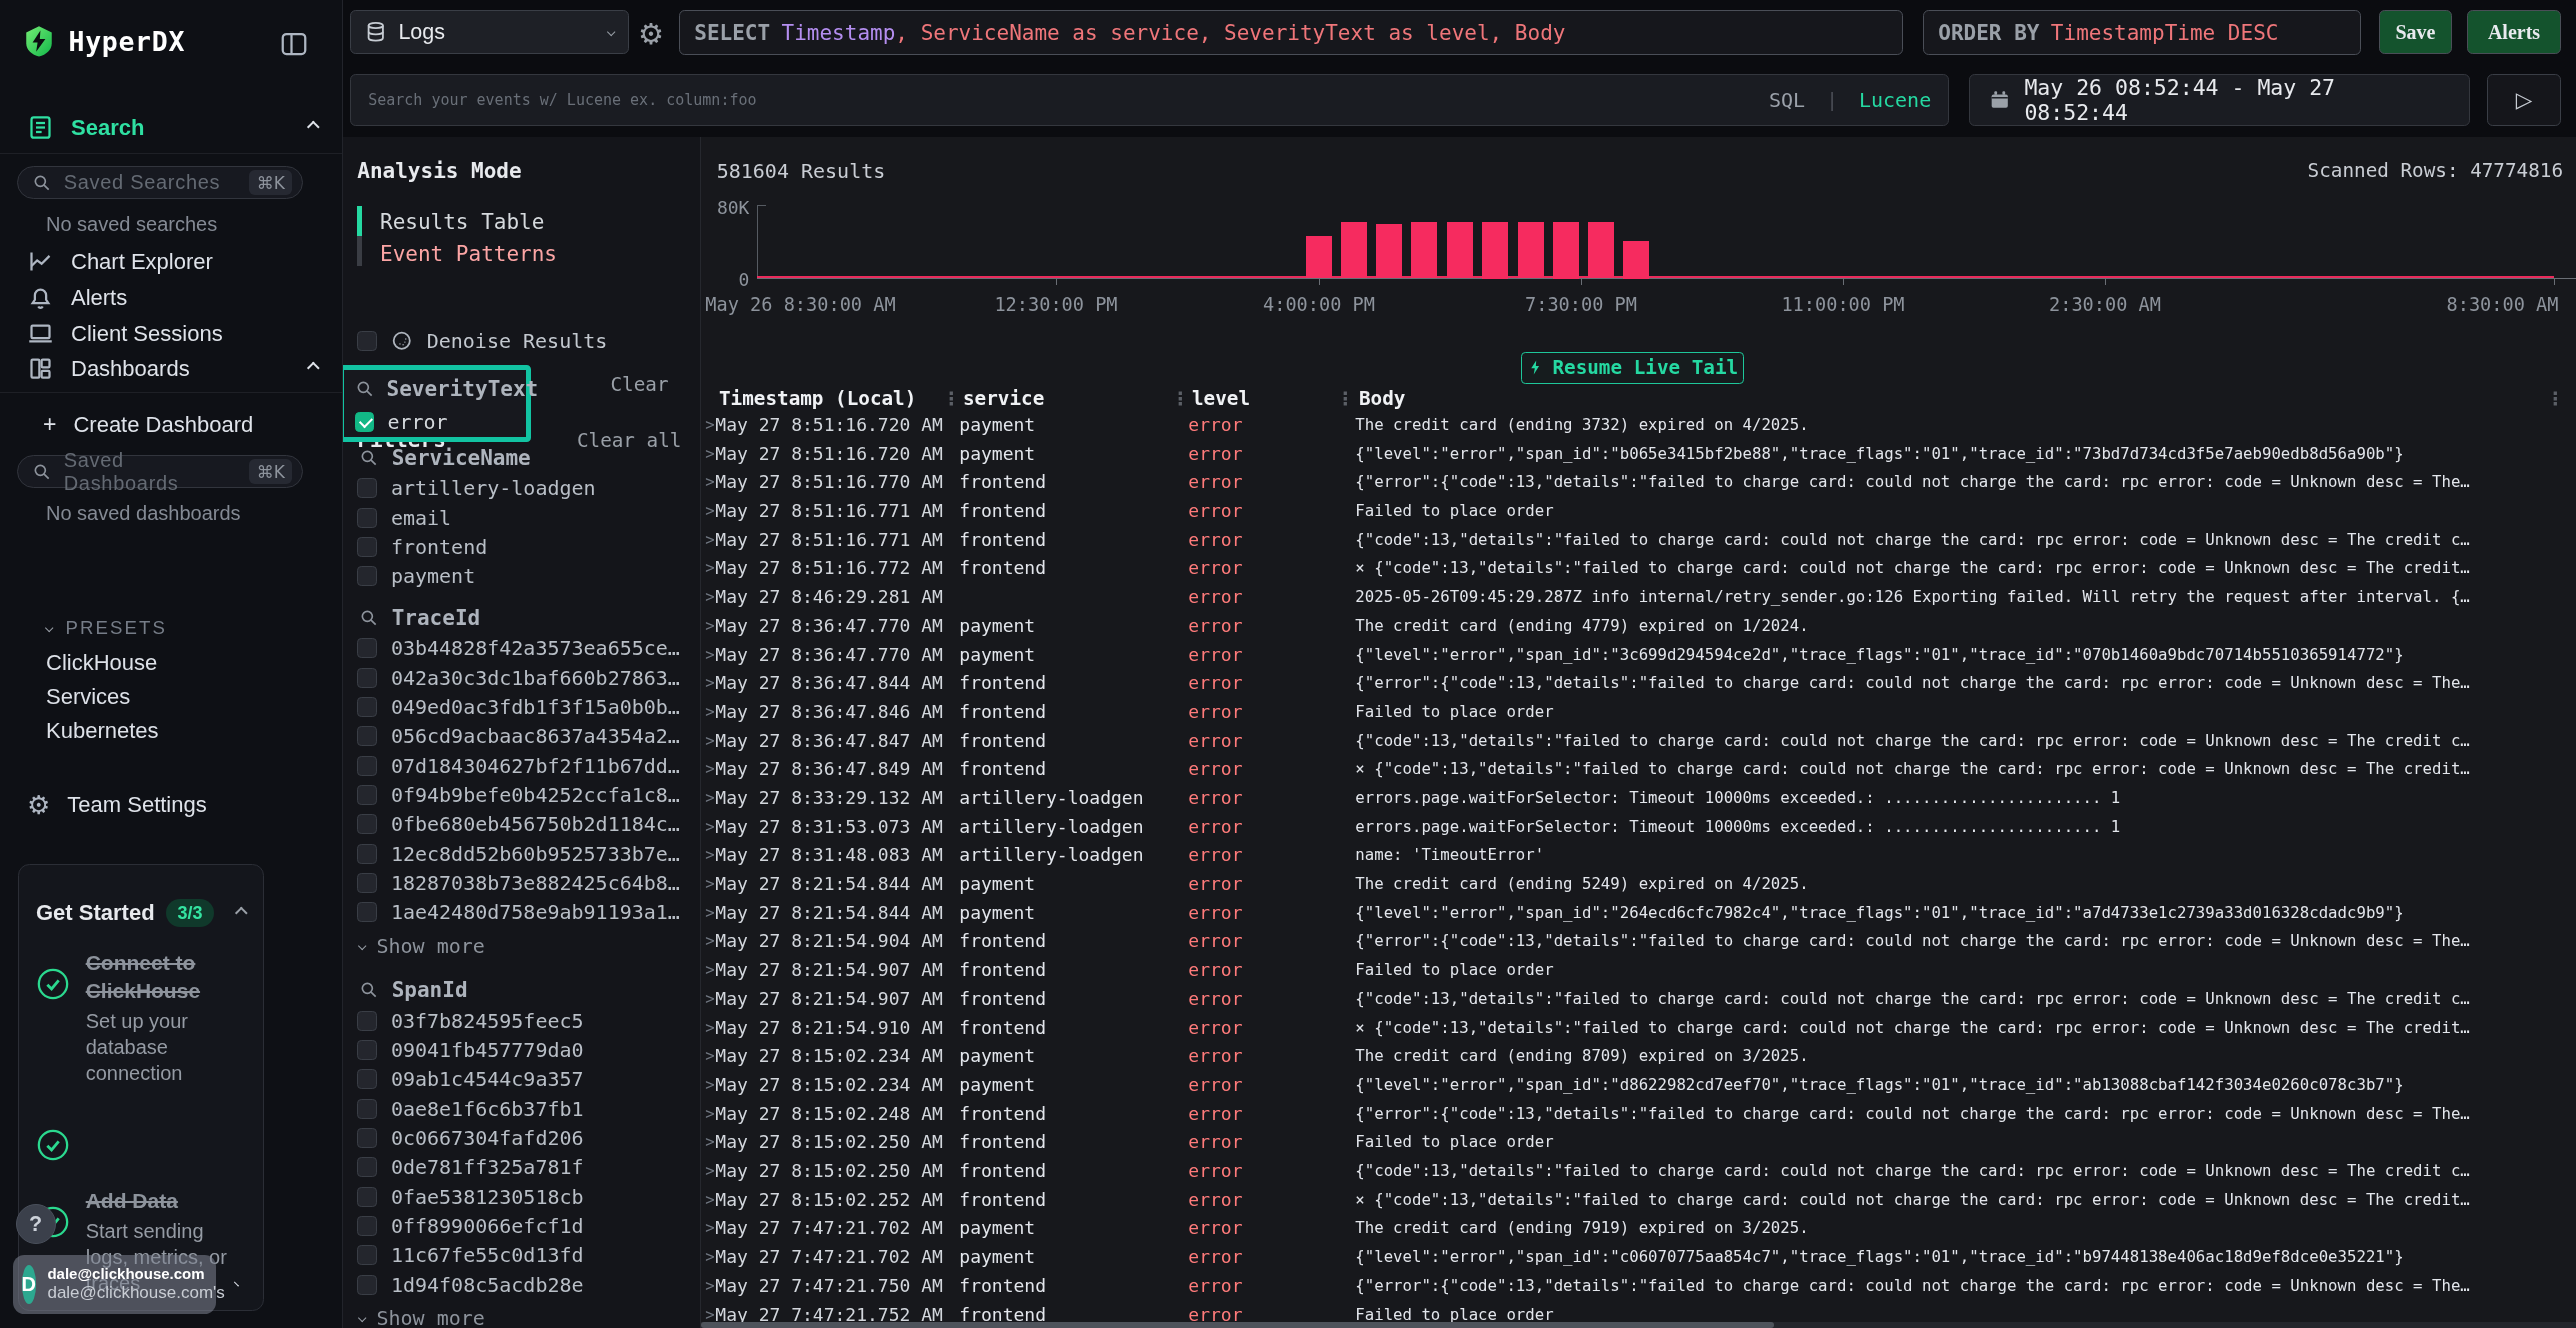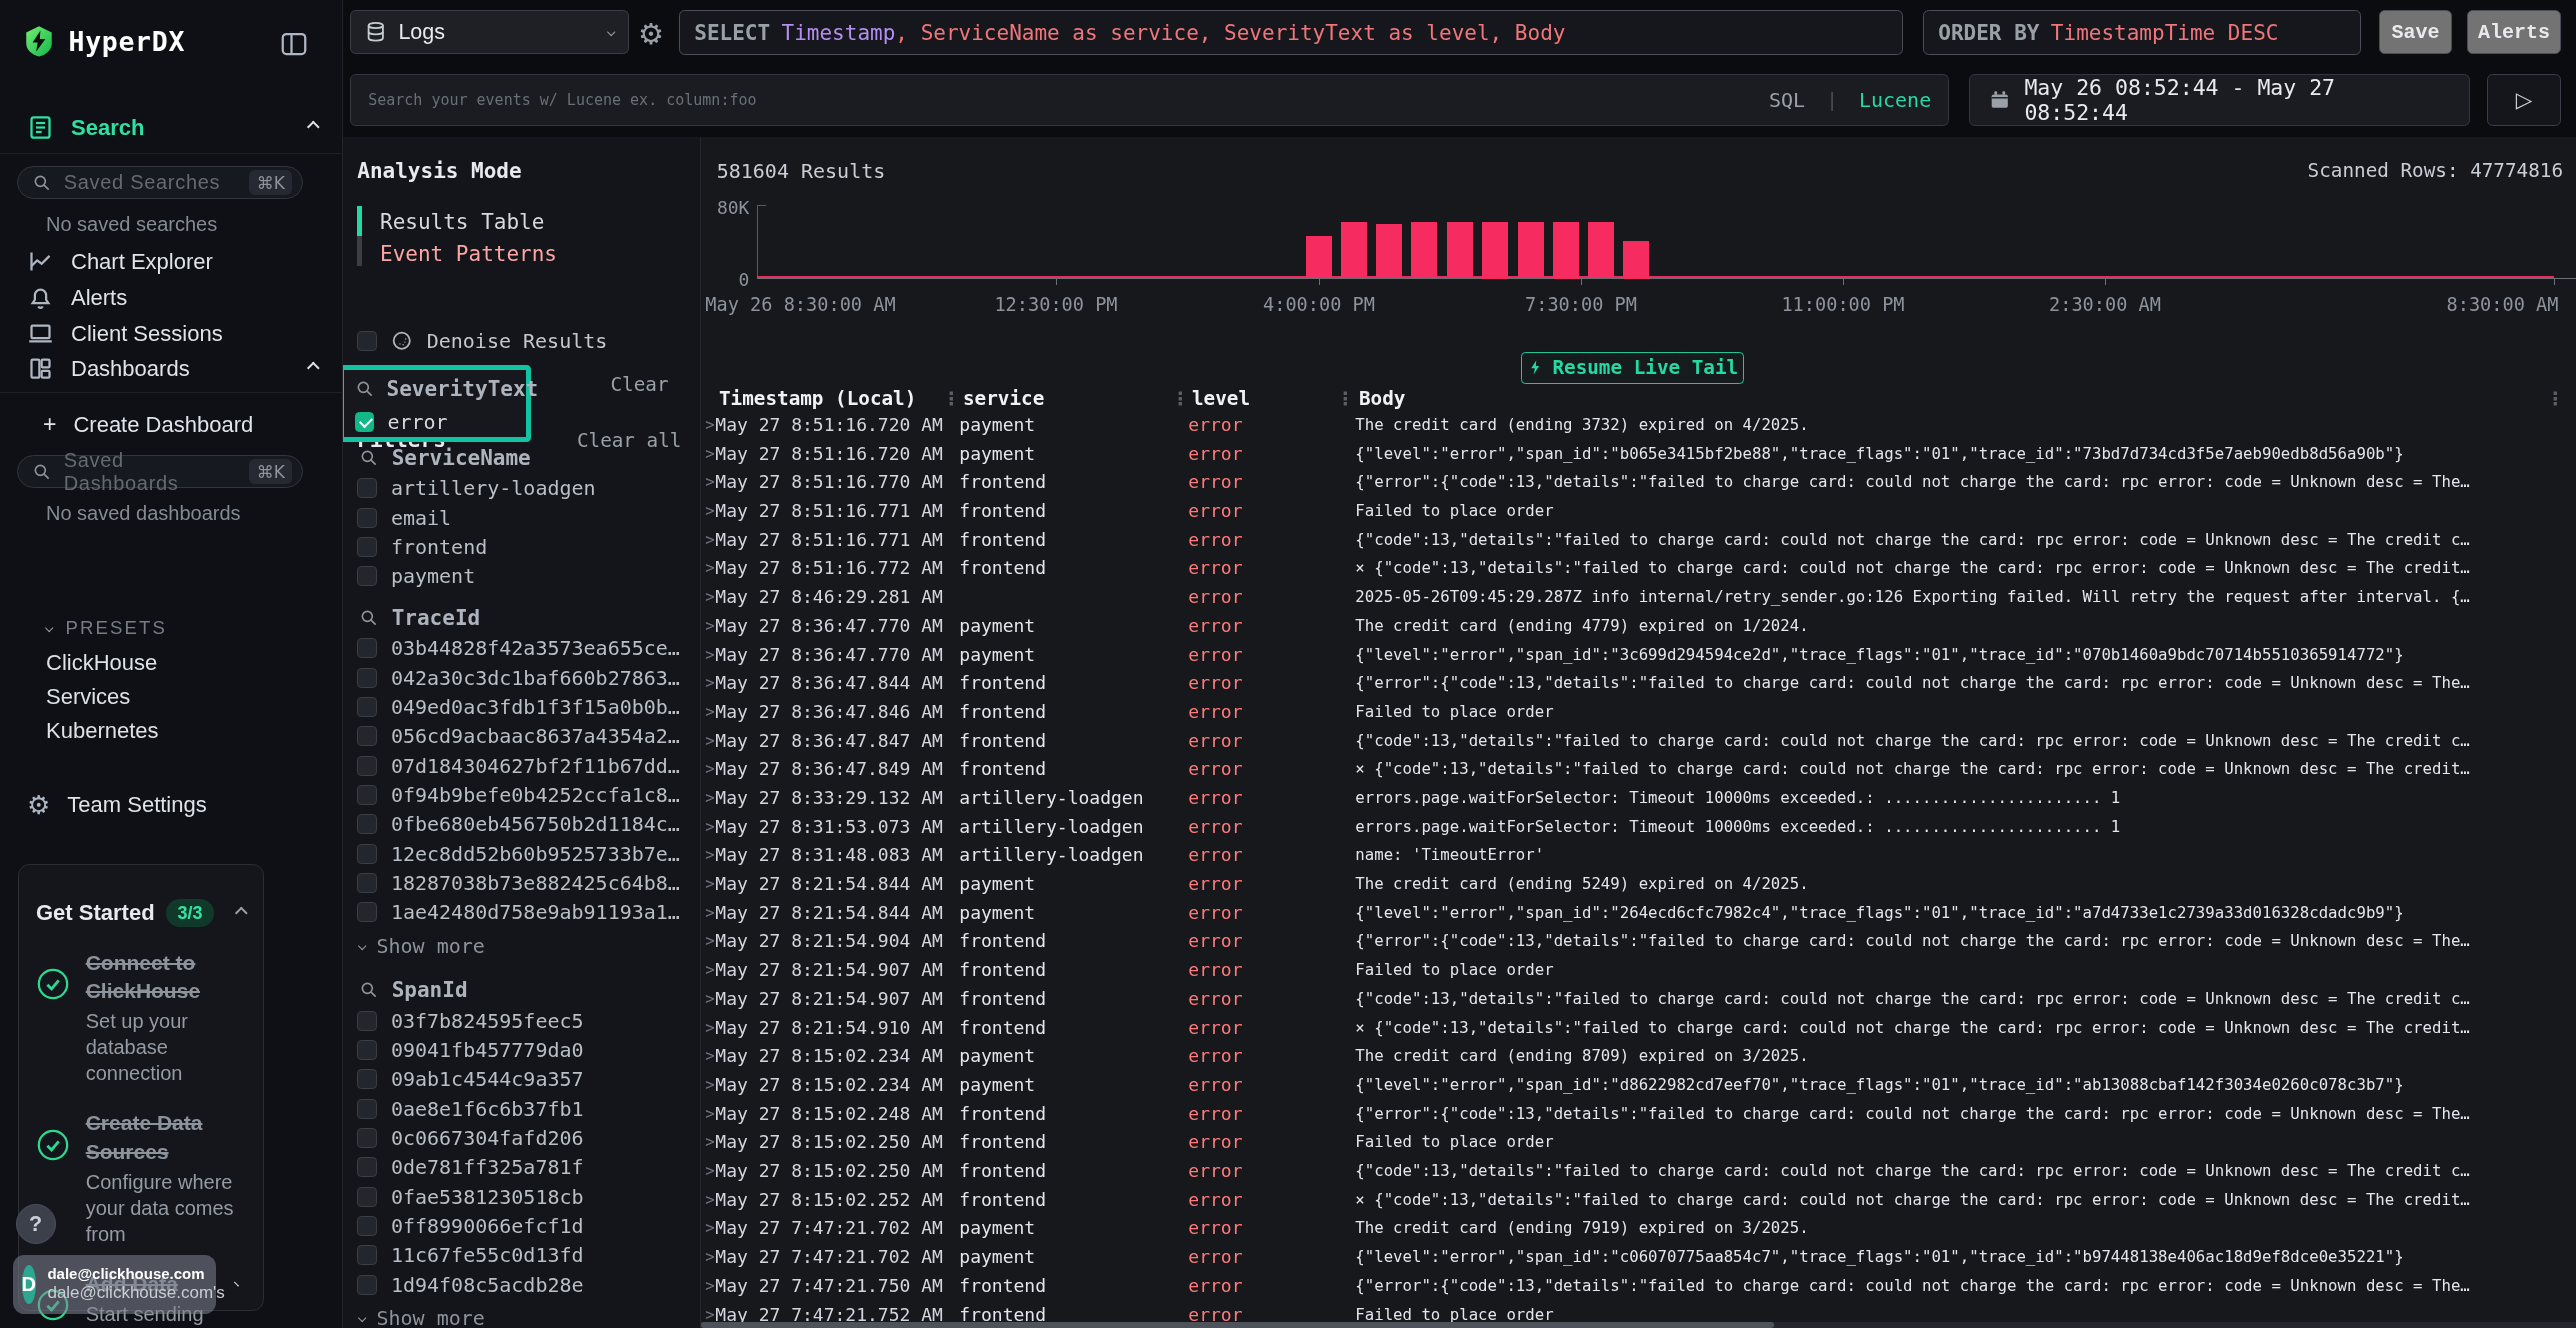--- a/index.html
+++ b/index.html
@@ -44,21 +44,21 @@
   .topbar{position:absolute;left:343px;top:0;width:2233px;height:137px;background:#0b0c10;}
   .tb{position:absolute;display:flex;align-items:center;}
   .source-select{left:7.2px;top:10px;width:279px;height:44px;background:#1e2026;border:0.7px solid #3a3e46;border-radius:5.7px;padding:0 14.3px;gap:11.4px;color:#e8eaee;font-size:21.5px;}
   .gear1{left:295px;top:17px;font-size:29px;color:#9aa0a8;font-family:"DejaVu Sans",sans-serif;}
   .code-box{height:45px;top:10px;background:#16171c;border:1.4px solid #4a4e57;border-radius:5.7px;padding:0 14.3px;font-family:"DejaVu Sans Mono",monospace;font-size:21px;white-space:nowrap;overflow:hidden;}
   .kw{color:#9aa0a8;font-weight:bold;margin-right:11.4px;}
   .tok-purple{color:#b48ef0;}
   .tok-red{color:#ef767a;}
   .sel-box{left:336px;width:1224px;}
   .ord-box{left:1580px;width:438px;}
-  .top-btn{top:10px;height:44px;border:1.4px solid #4a4e57;border-radius:5.7px;background:#737373;color:#e8eaee;font-family:Liberation Mono, monospace;font-weight:bold;font-size:20px;display:flex;align-items:center;justify-content:center;}
+  .top-btn{top:10px;height:44px;border:1.4px solid #4a4e57;border-radius:5.7px;background:#14532d;color:#e8eaee;font-family:Liberation Serif, serif;font-weight:bold;font-size:20px;display:flex;align-items:center;justify-content:center;}
   .save-btn{left:2036px;width:73px;}
   .alerts-btn{left:2124px;width:94px;}
   .lucene-box{left:7.2px;top:74px;width:1599px;height:52px;background:#1a1c22;border:0.7px solid #34373e;border-radius:5.7px;padding:0 17px;gap:14.3px;}
   .lucene-box .ph{flex:1;color:#696f78;font-family:"DejaVu Sans Mono",monospace;font-size:15px;}
   .mode-sql{color:#9ba1aa;font-family:"DejaVu Sans Mono",monospace;font-size:20px;}
   .mode-div{color:#4a4e55;font-size:20px;margin:0 10px;}
   .mode-lucene{color:#25d9a2;font-family:"DejaVu Sans Mono",monospace;font-size:20px;}
   .date-box{left:1626px;top:74px;width:501px;height:52px;background:#1a1c22;border:0.7px solid #34373e;border-radius:5.7px;padding:0 18.6px;gap:14.3px;color:#e8eaee;font-family:"DejaVu Sans Mono",monospace;font-size:21.5px;}
   .run-btn{left:2144px;top:74px;width:74px;height:52px;border:0.7px solid #3a3e46;border-radius:5.7px;background:#15161b;color:#c7ccd3;font-size:21.5px;display:flex;align-items:center;justify-content:center;}
 
@@ -254,24 +254,20 @@
           <div class="gs-item-title">Connect to ClickHouse</div>
           <div class="gs-item-sub">Set up your database connection</div>
         </span>
       </div>
       <div class="gs-item">
         <span class="ic">
           <svg width="34" height="34" viewBox="0 0 24 24">
               <circle cx="12" cy="12" r="10" fill="none" stroke="#2bd98f" stroke-width="1.6"></circle>
               <polyline points="8,12.5 11,15.5 16,9.5" fill="none" stroke="#2bd98f" stroke-width="2"></polyline>
             </svg>
-        </span>
-        <span>
-          <div class="gs-item-title">Create Data Sources</div>
-          <div class="gs-item-sub">Configure where your data comes from</div>
         </span>
       </div>
       <div class="gs-item">
         <span class="ic">
           <svg width="34" height="34" viewBox="0 0 24 24">
               <circle cx="12" cy="12" r="10" fill="none" stroke="#2bd98f" stroke-width="1.6"></circle>
               <polyline points="8,12.5 11,15.5 16,9.5" fill="none" stroke="#2bd98f" stroke-width="2"></polyline>
             </svg>
         </span>
         <span>

